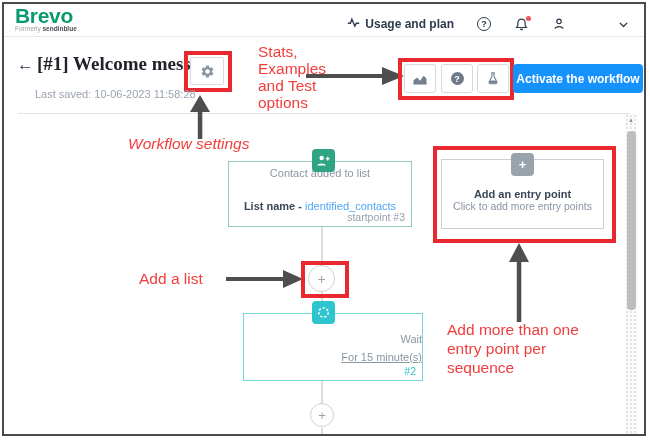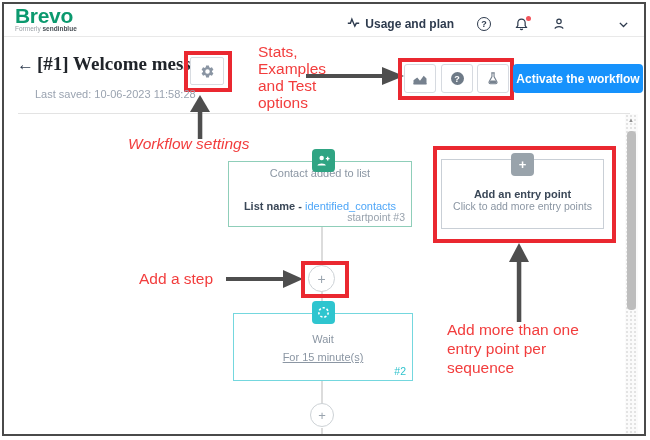--- a/index.html
+++ b/index.html
@@ -41,21 +41,21 @@
   #note-stats{left:254px;top:39px;}
   #note-settings{left:124px;top:131px;white-space:nowrap;font-style:italic;}
   #note-addstep{left:135px;top:266px;white-space:nowrap;}
   #note-entry{left:443px;top:316px;line-height:19px;}
   .ann-arrow{position:absolute;fill:var(--arrow-gray);}
 
   
   .node{position:absolute;background:#fff;text-align:center;}
   #contact-node{left:224px;top:157px;width:184px;height:66px;border:1px solid var(--node-teal-border);cursor:pointer;}
   #entry-node{left:437px;top:155px;width:163px;height:70px;border:1px solid #c9cfd6;cursor:pointer;}
-  #wait-node{left:229px;top:309px;width:180px;height:68px;border:1px solid var(--node-cyan-border);cursor:pointer;}
+  #wait-node{left:239px;top:309px;width:180px;height:68px;border:1px solid var(--node-cyan-border);cursor:pointer;text-align:right;}
   .node-icon{position:absolute;width:23px;height:23px;border-radius:4px;display:flex;align-items:center;justify-content:center;}
   #contact-icon{left:308px;top:145px;background:var(--node-teal);}
   #entry-icon{left:507px;top:149px;background:#99a3ab;color:#fff;font-size:13px;font-weight:700;}
   #wait-icon{left:308px;top:297px;background:var(--node-cyan);}
   .nt{position:absolute;left:0;width:100%;font-size:11px;color:#8b96a3;white-space:nowrap;}
   .nb{position:absolute;left:0;width:100%;font-size:11px;font-weight:700;color:#3a4757;white-space:nowrap;}
   .nsub{font-size:10.5px;}
   .link{color:var(--link-blue);font-weight:400;cursor:pointer;}
   .badge{position:absolute;right:6px;bottom:3px;font-size:10.5px;color:#98a2ad;}
   .badge-cyan{color:#2fc3cd;}
@@ -157,21 +157,21 @@
   <button class="activate">Activate the workflow</button>
 
   <div class="divider"></div>
 
   <div class="note" id="note-settings">Workflow settings</div>
   <svg class="ann-arrow" style="left:185px;top:91px;" width="22" height="44" viewBox="0 0 22 44">
         <polygon points="11,0 1,17 21,17"></polygon>
         <rect x="8.8" y="15" width="4.5" height="29"></rect>
       </svg>
 
-  <div class="note" id="note-addstep">Add a step</div>
+  <div class="note" id="note-addstep">Add a list</div>
   <svg class="ann-arrow" style="left:222px;top:265px;" width="77" height="20" viewBox="0 0 77 20">
         <rect x="0" y="8" width="57" height="4"></rect>
         <polygon points="57,1 77,10 57,19"></polygon>
       </svg>
 
   <div class="note" id="note-entry">Add more than one
 entry point per
 sequence</div>
   <svg class="ann-arrow" style="left:504px;top:239px;" width="22" height="79" viewBox="0 0 22 79">
         <polygon points="11,0 1,19 21,19"></polygon>

